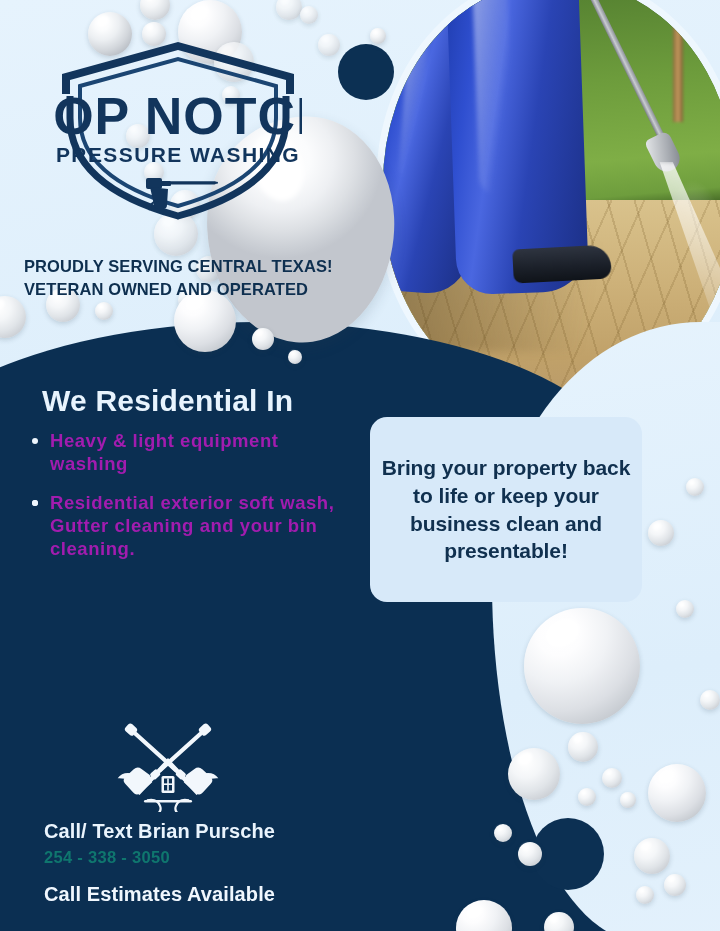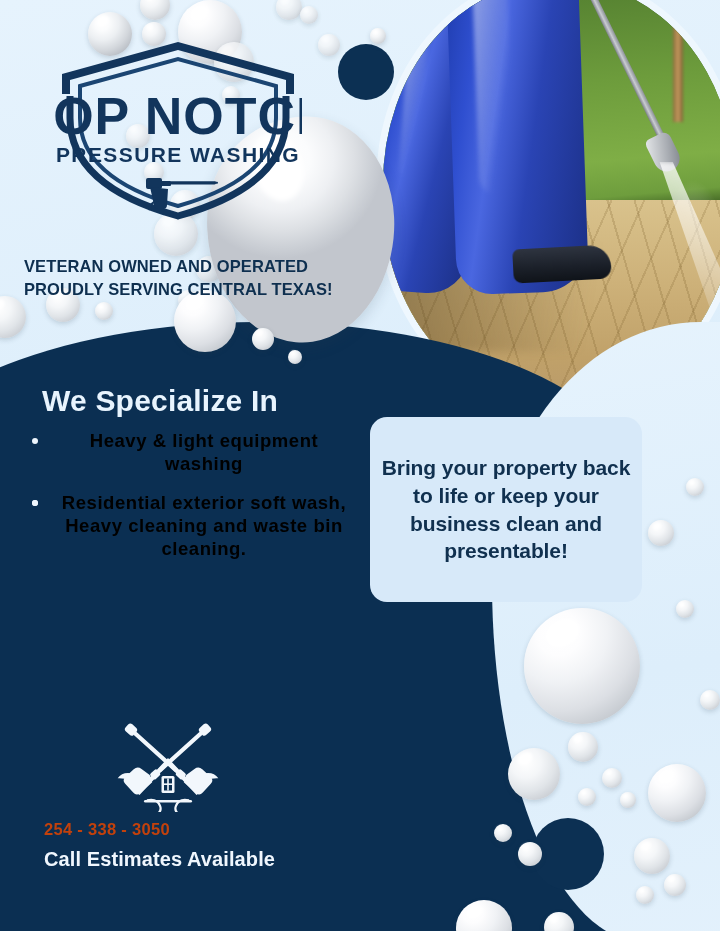--- a/index.html
+++ b/index.html
@@ -163,26 +163,25 @@
     font-size:30px;
     font-weight:700;
     letter-spacing:.2px;
   }
   .spec-list{
     position:absolute; left:14px; top:430px; width:350px;
     list-style:none;
   }
   .spec-list li{
     position:relative;
-    color:#000000;
+    color:#a21caf;
     font-size:18.5px;
     font-weight:700;
     line-height:1.24;
     letter-spacing:.55px;
-    text-align:center;
     padding:0 6px 0 36px;
     margin-bottom:16px;
   }
   .spec-list li .bullet{
     position:absolute; left:18px; top:8px;
     width:6px; height:6px; border-radius:50%;
     background:#eef6fd;
   }
 
   
@@ -211,22 +210,22 @@
   }
   .wands-icon svg{ width:100%; height:100%; display:block; }
 
   
   .contact{ position:absolute; left:44px; top:820px; width:330px; }
   .contact .name{
     color:#eaf4fd; font-size:20px; font-weight:700; letter-spacing:.1px;
     margin-bottom:5px;
   }
   .contact .phone{
-    color:#c2410c; font-size:16.5px; font-weight:700; letter-spacing:.3px;
-    margin-bottom:9px;
+    color:#0f766e; font-size:16.5px; font-weight:700; letter-spacing:.3px;
+    margin-bottom:16px;
   }
   .contact .estimates{
     color:#f0f7fe; font-size:20px; font-weight:700; letter-spacing:.1px;
   }
 
   
   .bubble{
     position:absolute;
     border-radius:50%;
     background:
@@ -365,37 +364,37 @@
         <path d="M96 153 l4 18 q1 4 5 4 l4 0 q4 0 4 -4 l1 -16 z"></path>
         <rect x="107" y="147" width="10" height="5" rx="1"></rect>
         <rect x="116" y="147.2" width="46" height="3.2" rx="1.4"></rect>
         <rect x="160" y="147.8" width="4" height="2" rx="1"></rect>
         <path d="M104 166 q-10 4 -8 10" fill="none" stroke="#12355c" stroke-width="2.4"></path>
       </g>
     </svg>
   </div>
 
   <div class="tagline">
+    <div>PROUDLY SERVING CENTRAL TEXAS!</div>
     <div>VETERAN OWNED AND OPERATED</div>
-    <div>PROUDLY SERVING CENTRAL TEXAS!</div>
-  </div>
-
-  <div class="spec-title">We Specialize In</div>
+  </div>
+
+  <div class="spec-title">We Residential In</div>
 
   <ul class="spec-list">
     <li>
       <span class="bullet"></span>
       <span>Heavy &amp; light equipment washing</span>
     </li>
     <li>
       <span class="bullet"></span>
     </li>
     <li>
       <span class="bullet"></span>
-      <span>Residential exterior soft wash, Heavy cleaning and waste bin cleaning.</span>
+      <span>Residential exterior soft wash, Gutter cleaning and your bin cleaning.</span>
     </li>
   </ul>
 
   <div class="callout">
     <p>Bring your property back to life or keep your business clean and presentable!</p>
   </div>
 
   <div class="wands-icon">
     <svg viewBox="0 0 128 96" xmlns="http://www.w3.org/2000/svg" aria-hidden="true">
       <g fill="#f2f7fc">
@@ -426,17 +425,18 @@
         <rect x="57.5" y="60" width="13" height="17" rx="1.5" fill="#f2f7fc"></rect>
         <rect x="60" y="62.5" width="8" height="12" fill="#0b2f52"></rect>
         <rect x="63.2" y="62.5" width="1.6" height="12" fill="#f2f7fc"></rect>
         <rect x="60" y="67.4" width="8" height="1.6" fill="#f2f7fc"></rect>
         <rect x="40" y="84" width="48" height="2.6" rx="1.3" fill="#f2f7fc"></rect>
       </g>
     </svg>
   </div>
 
   <div class="contact">
+    <div class="name">Call/ Text Brian Pursche</div>
     <div class="phone">254 - 338 - 3050</div>
     <div class="estimates">Call Estimates Available</div>
   </div>
 
 </div>
 
 </body></html>

